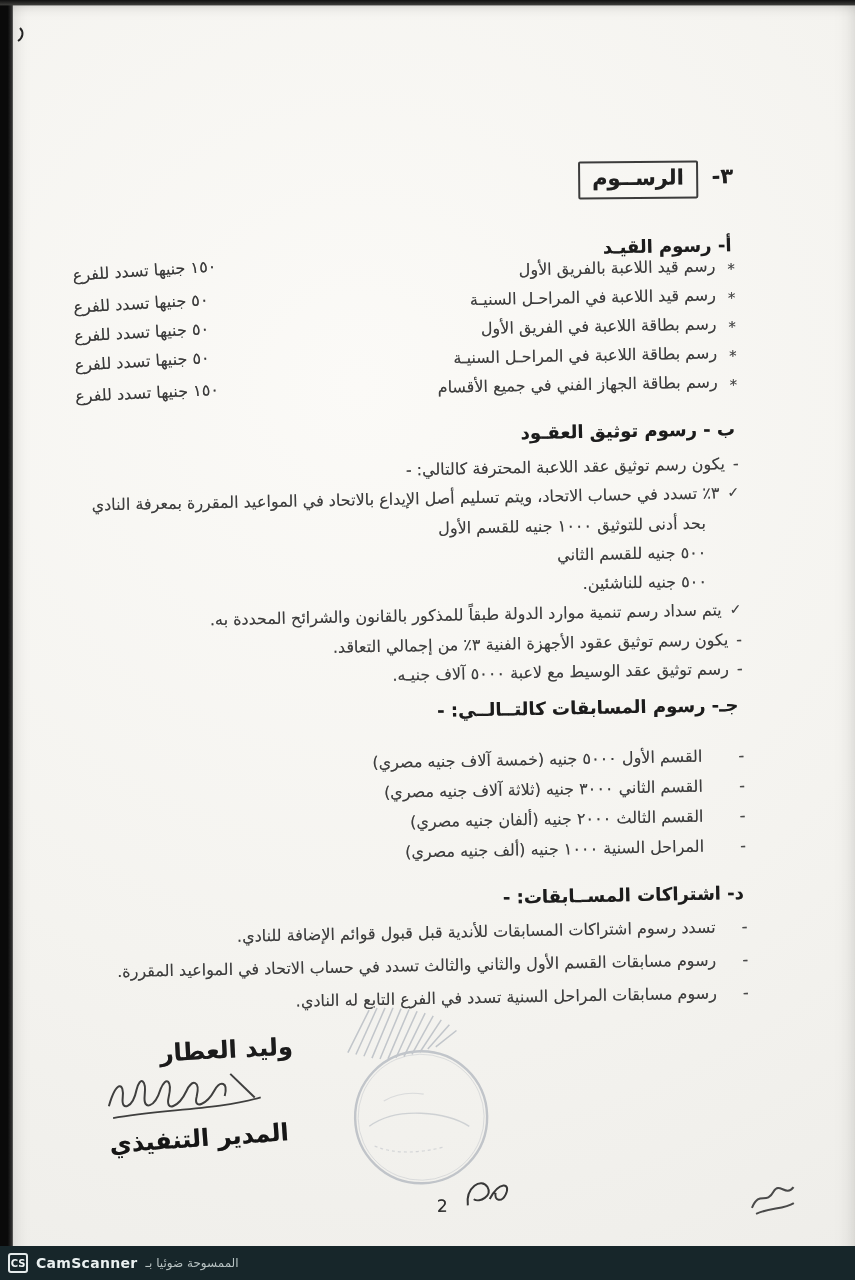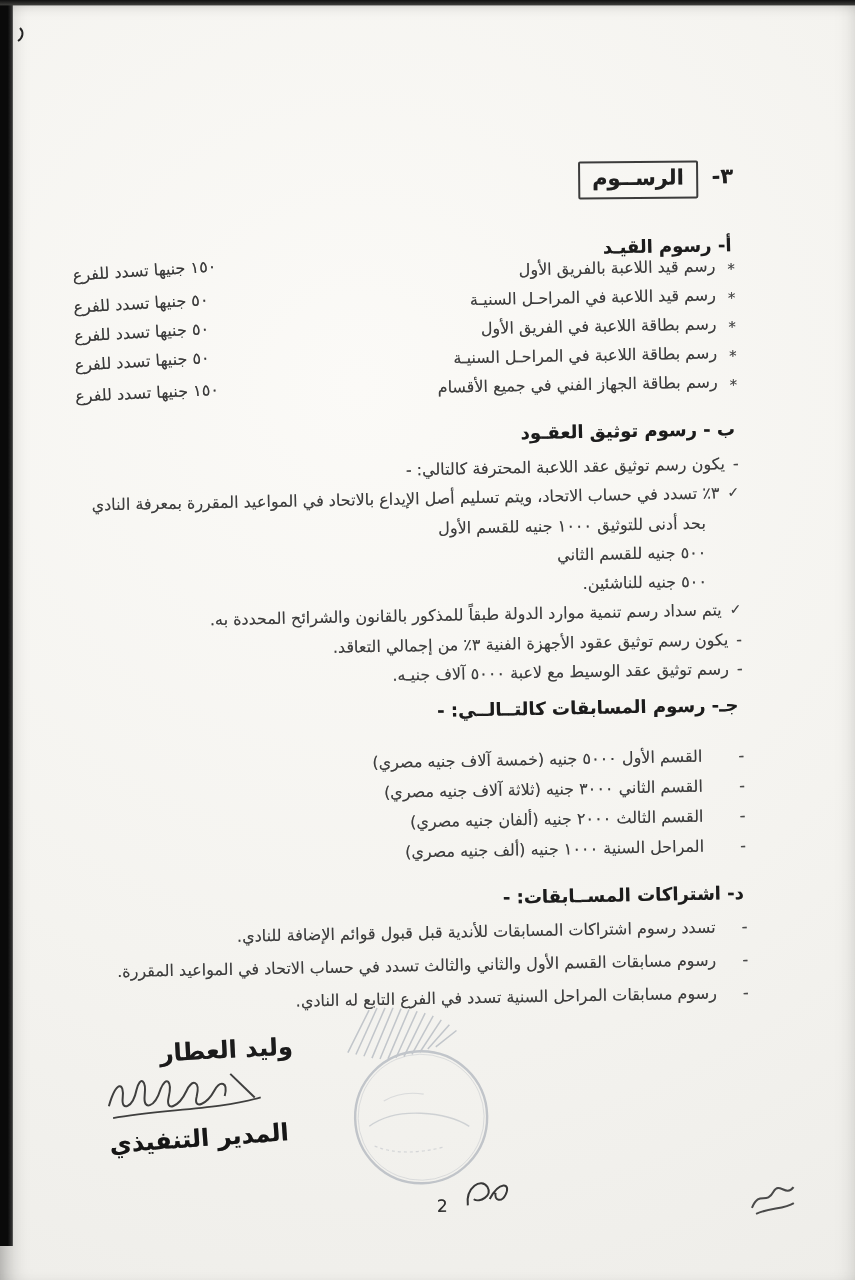--- a/index.html
+++ b/index.html
@@ -239,13 +239,18 @@
     <svg class="mark-page" width="70" height="50" viewBox="0 0 70 50">
       <path d="M12,36 C10,18 26,8 32,18 C37,27 24,34 18,30 M34,30 C44,12 56,14 50,26 C46,34 38,32 40,24" stroke="#383838" stroke-width="2" fill="none"></path>
     </svg>
 
     <svg class="mark-br" width="55" height="40" viewBox="0 0 55 40">
       <path d="M6,28 C14,10 20,26 28,12 C34,2 40,18 48,8 M10,34 C24,28 38,30 48,24" stroke="#4a4a4a" stroke-width="2" fill="none"></path>
     </svg>
 
   </div>
 
+  <div class="footer-bar">
+    <span class="cs-logo">CS</span>
+    <span class="cs-brand">CamScanner</span>
+    <span class="cs-arabic">الممسوحة ضوئيا بـ</span>
+  </div>
 </div>
 
 </body></html>

